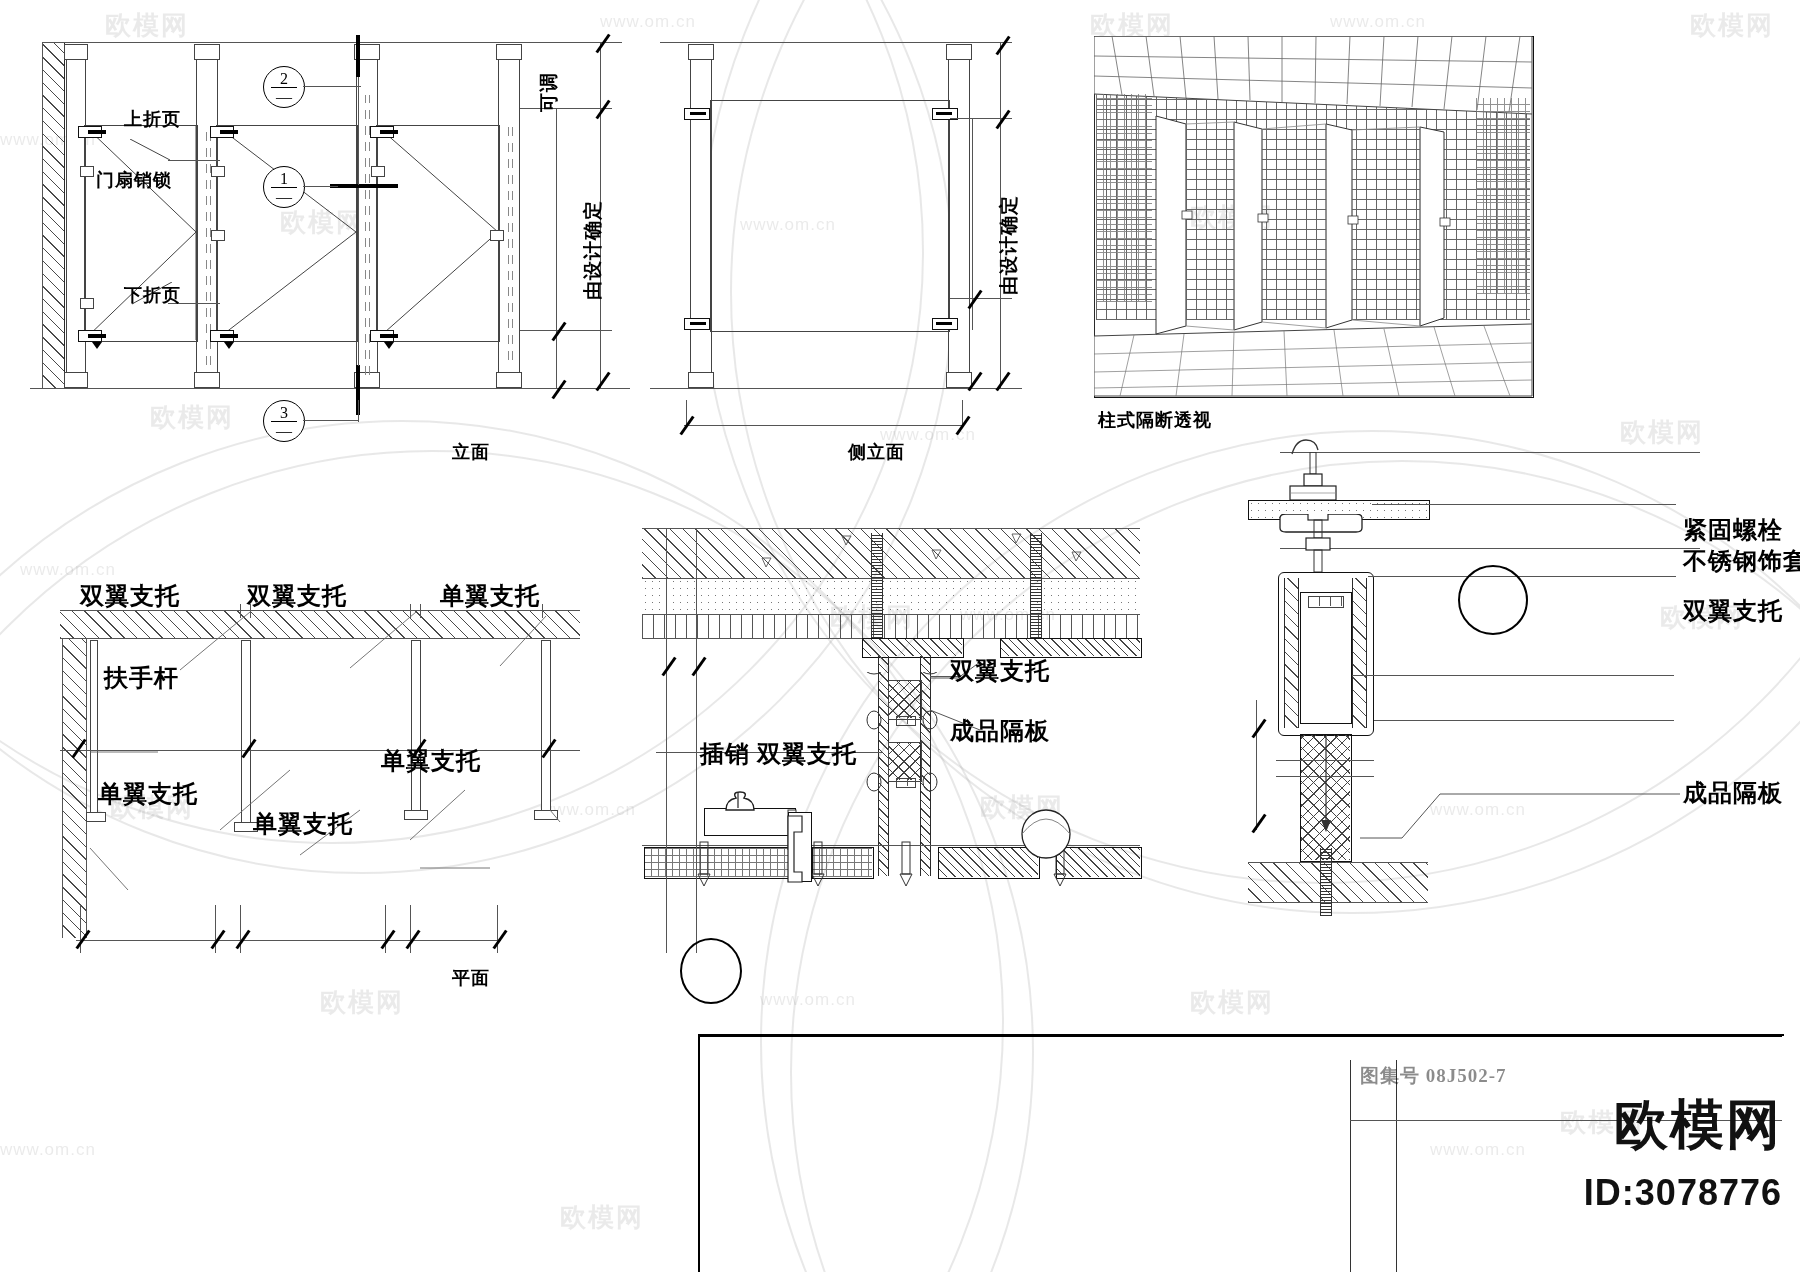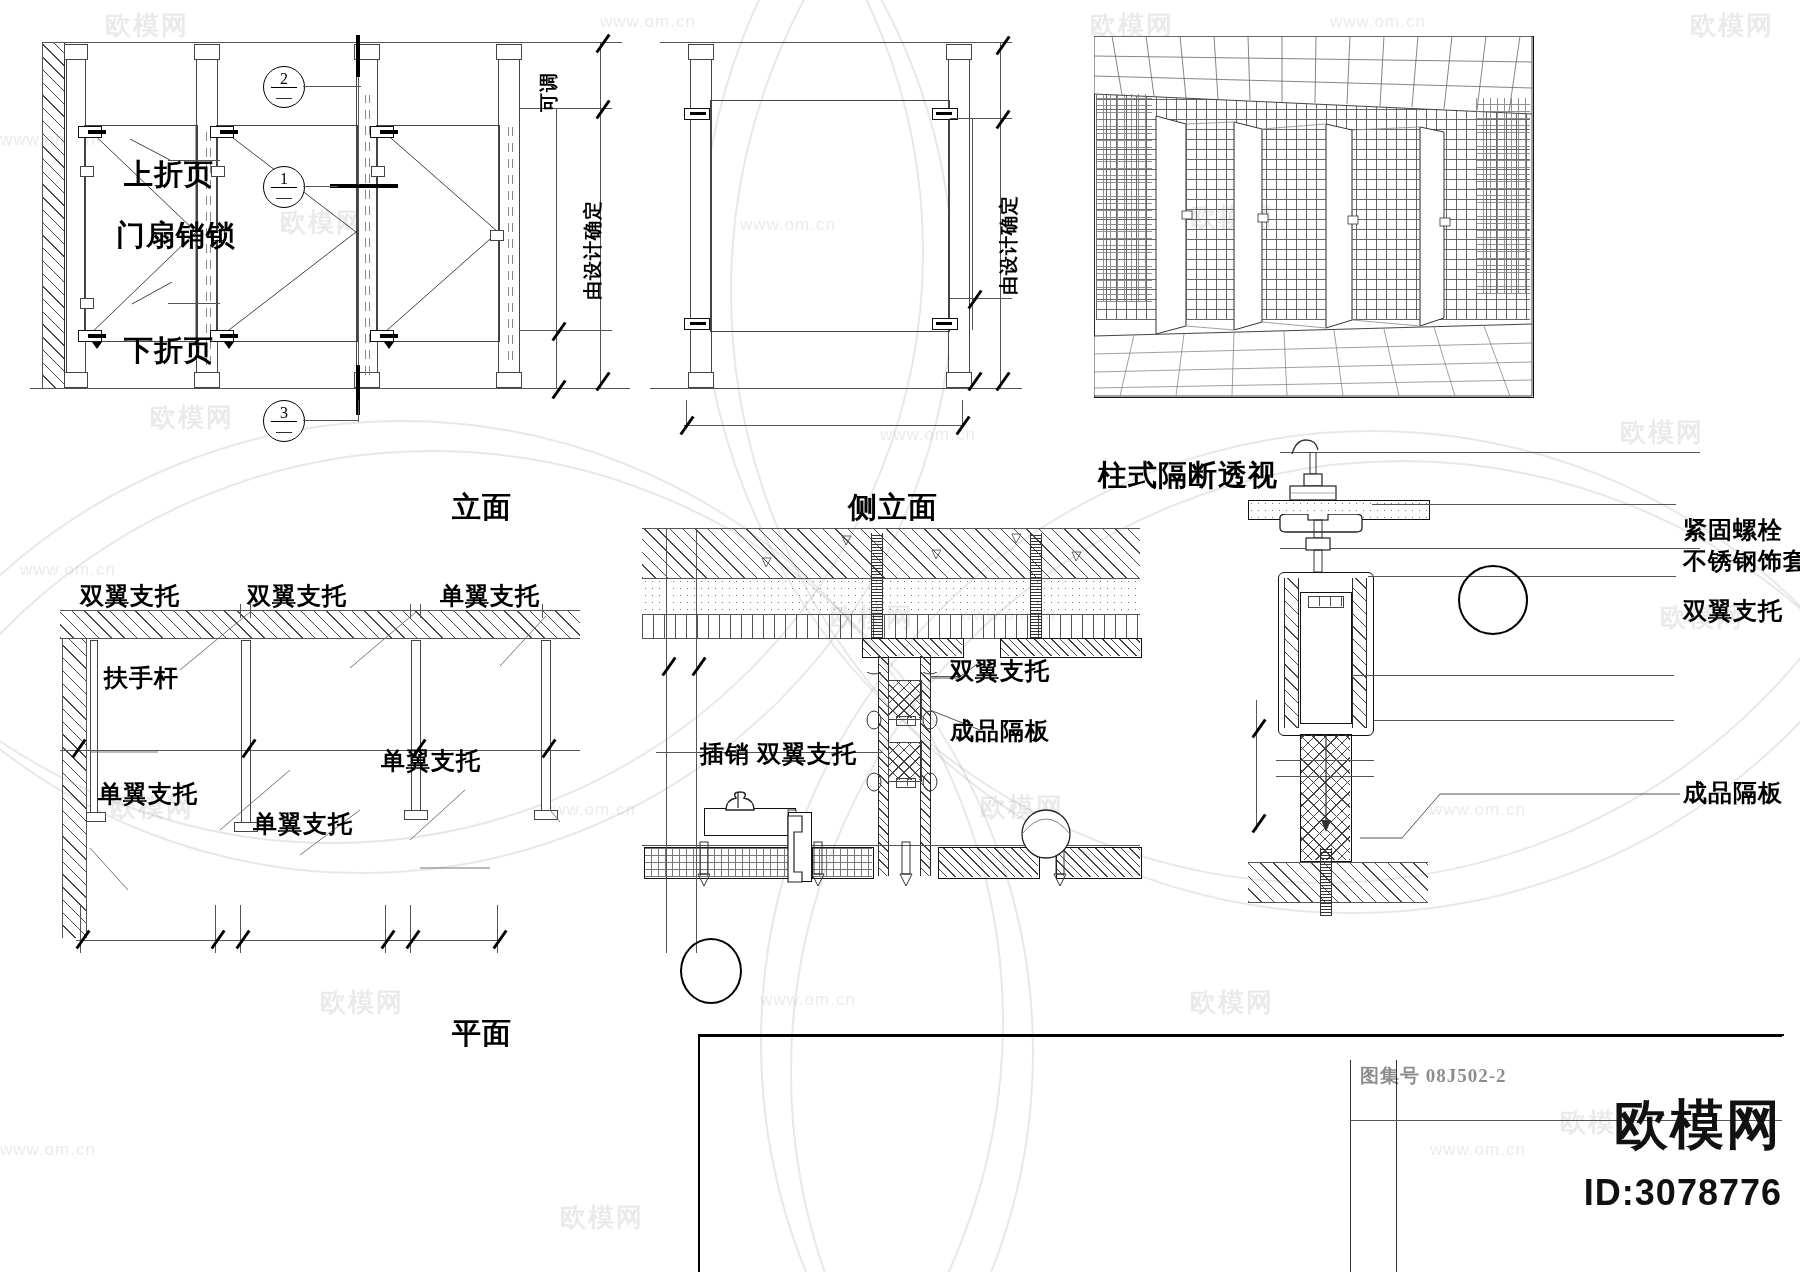--- a/index.html
+++ b/index.html
@@ -7,21 +7,21 @@
        font-family:"Liberation Serif","DejaVu Serif",serif;color:#000;}
   .sheet{position:absolute;inset:0;background:#fff;}
   
   .ln{position:absolute;background:#2b2b2b;}
   .hl{height:1px;}
   .vl{width:1px;}
   .thin{background:#555;}
   .heavy{background:#000;}
   .lbl{position:absolute;white-space:nowrap;font-family:"Liberation Serif","DejaVu Serif",serif;
        color:#000;font-weight:600;letter-spacing:1px;}
-  .lbl-lg{font-size:29px;margin-top:48px;}
+  .lbl-lg{font-size:18px;}
   .lbl-md{font-size:24px;}
   .lbl-sm{font-size:19px;}
   .rot{transform-origin:0 0;transform:rotate(-90deg);}
   .bub{position:absolute;border:1.6px solid #000;border-radius:50%;
        width:40px;height:40px;display:flex;flex-direction:column;align-items:center;
        justify-content:center;font-size:16px;line-height:13px;background:#fff;}
   .bub i{font-style:normal;display:block;}
   .bub .bar{width:26px;height:1px;background:#000;margin:2px 0;}
   .circ{position:absolute;border:2.4px solid #000;border-radius:50%;background:transparent;}
   .tick{position:absolute;width:22px;height:3px;background:#000;transform:rotate(-55deg);}
@@ -205,21 +205,21 @@
     <div class="ln hl thin" style="left:168px;top:160px;width:52px;"></div>
     <svg style="position:absolute;left:130px;top:139px;" width="44" height="24">
       <line x1="0" y1="0" x2="40" y2="21" stroke="#444" stroke-width="1"></line>
     </svg>
     <div class="ln hl thin" style="left:168px;top:303px;width:52px;"></div>
     <svg style="position:absolute;left:132px;top:282px;" width="44" height="24">
       <line x1="0" y1="22" x2="40" y2="0" stroke="#444" stroke-width="1"></line>
     </svg>
 
     <div class="lbl lbl-lg" style="left:124px;top:107px;">上折页</div>
-    <div class="lbl lbl-lg" style="left:116px;top:168px;">门扇销锁</div>
+    <div class="lbl lbl-lg" style="left:96px;top:168px;">门扇销锁</div>
     <div class="lbl lbl-lg" style="left:124px;top:283px;">下折页</div>
 
     <div class="bub" style="left:263px;top:66px;">
       <i>2</i>
       <span class="bar"></span>
       <i>—</i>
     </div>
     <div class="ln hl thin" style="left:303px;top:86px;width:58px;"></div>
 
     <div class="bub" style="left:263px;top:166px;">
@@ -630,18 +630,18 @@
 
     <div class="circ" style="left:1458px;top:565px;width:66px;height:66px;"></div>
   </div>
 
   <div class="titleblock" style="left:698px;top:1034px;width:1084px;height:236px;"></div>
   <div class="ln hl" style="left:698px;top:1034px;width:1084px;height:3px;background:#000;"></div>
   <div class="ln vl" style="left:1350px;top:1060px;height:212px;background:#333;width:1px;"></div>
   <div class="ln vl" style="left:1396px;top:1060px;height:212px;background:#333;width:1px;"></div>
   <div class="ln hl thin" style="left:1350px;top:1120px;width:432px;"></div>
 
-  <div class="lbl lbl-sm" style="left:1360px;top:1063px;opacity:.45;">图集号 08J502-2</div>
+  <div class="lbl lbl-sm" style="left:1360px;top:1063px;opacity:.45;">图集号 08J502-7</div>
 
   <div class="brand">欧模网</div>
   <div class="brandid">ID:3078776</div>
 
 </div>
 
 </body></html>

